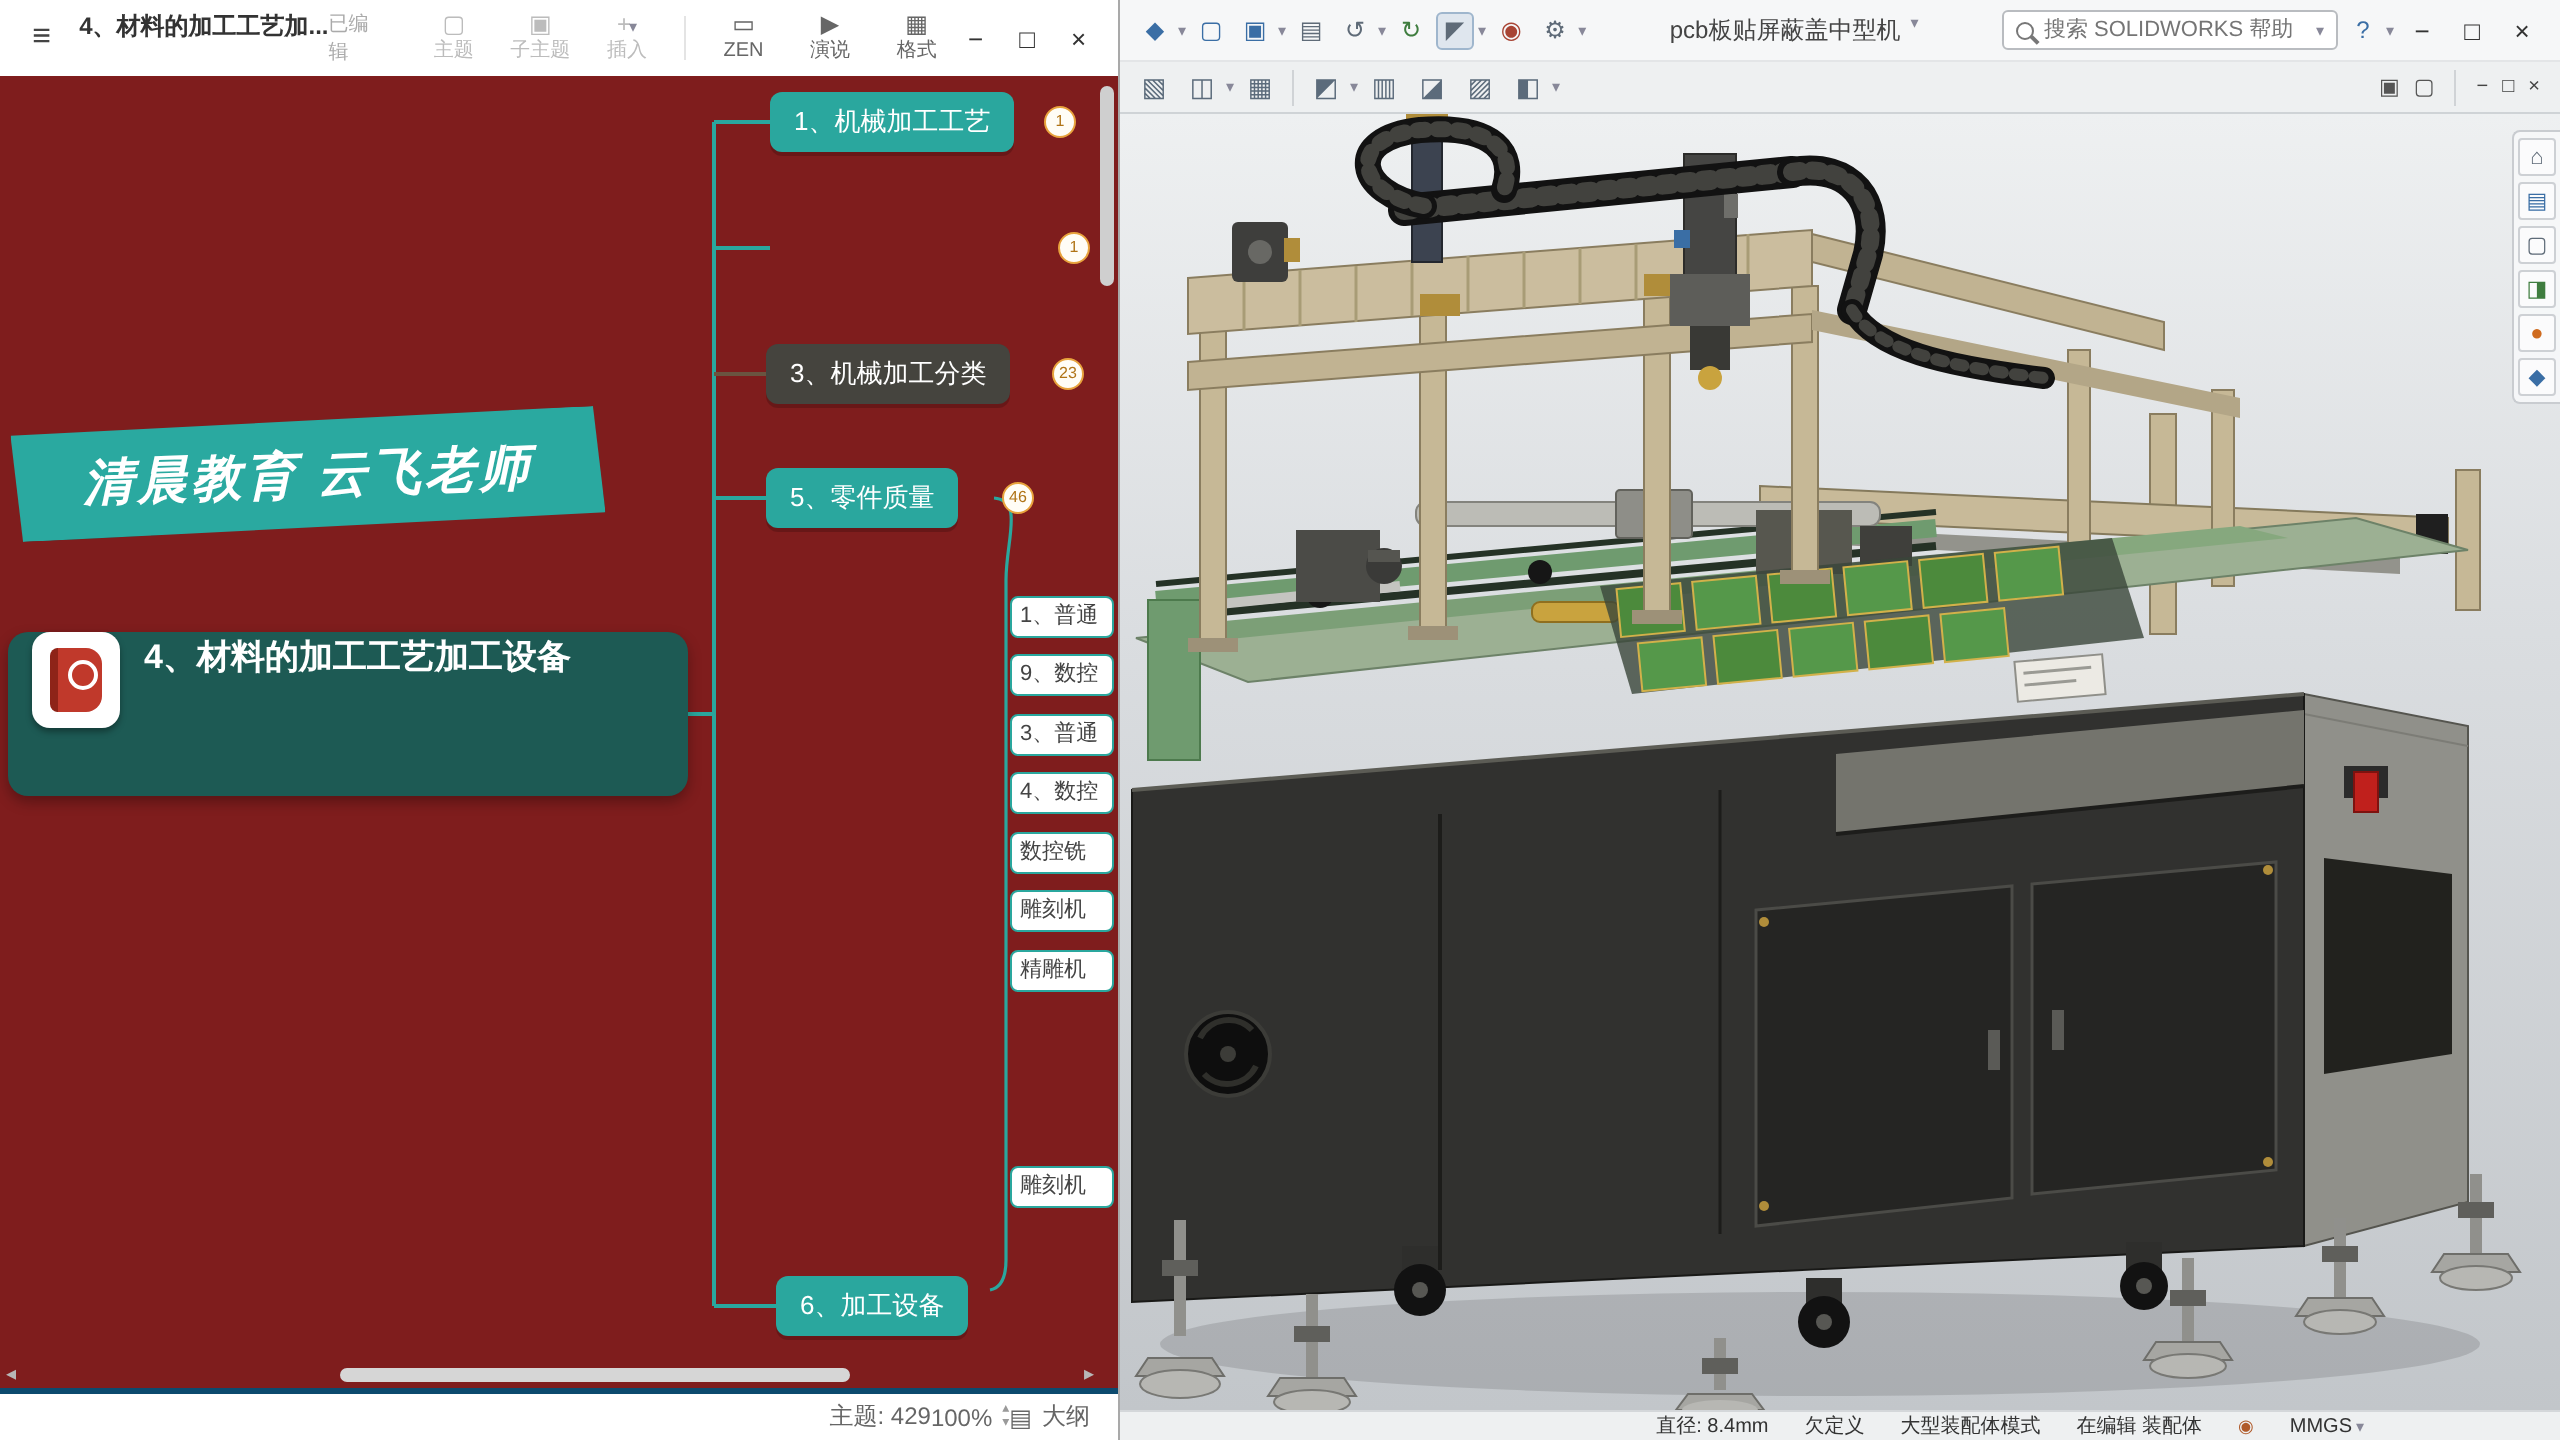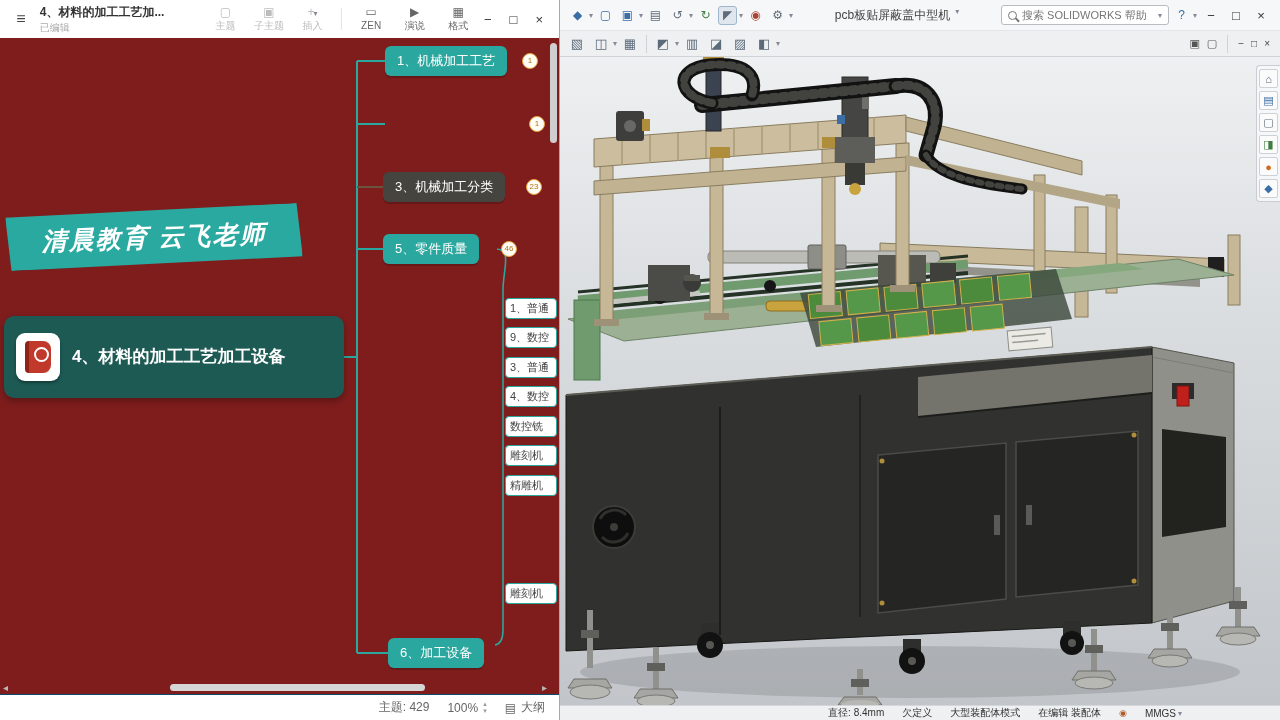--- a/index.html
+++ b/index.html
@@ -4,21 +4,21 @@
 <style>
   *{margin:0;padding:0;box-sizing:border-box}
   html,body{width:1280px;height:720px;overflow:hidden}
   body{font-family:"Liberation Sans","DejaVu Sans",sans-serif;background:#fff}
   .screen{display:flex;width:1280px;height:720px}
 
   
   .mm{width:560px;height:720px;display:flex;flex-direction:column;background:#fff;position:relative;border-right:1px solid #a9a9a9}
   .mm-top{height:38px;display:flex;align-items:center;padding:0 10px;gap:8px;background:#fff}
   .mm-burger{font-size:16px;color:#444;width:22px;text-align:center}
-  .mm-titleblock{display:flex;flex-direction:column;margin-right:10px;min-width:150px}
+  .mm-titleblock{display:flex;flex-direction:row;margin-right:10px;min-width:150px}
   .mm-title{font-size:12px;color:#333;font-weight:bold;white-space:nowrap}
   .mm-edited{font-size:10px;color:#aaa;margin-top:0}
   .mm-tool{display:flex;flex-direction:column;align-items:center;width:36px;color:#bcbcbc;font-size:10px;line-height:1.15;cursor:default}
   .mm-tool .g{font-size:12px}
   .mm-tool.on{color:#666}
   .mm-sep{width:1px;height:22px;background:#e4e4e4;margin:0 3px}
   .mm-win{margin-left:auto;display:flex;gap:18px;color:#333;font-size:13px;padding-right:6px}
   .mm-canvas{flex:1;position:relative;overflow:hidden;background:#7f1d1d}
 
   .branch{position:absolute;height:30px;border-radius:6px;background:#2aa79e;color:#fff;
@@ -27,35 +27,35 @@
   .branch.outlined{border:1px solid #17746d;line-height:28px}
   .branch.dark{background:#45443e}
   .badge{position:absolute;width:16px;height:16px;border-radius:50%;background:#fffdf6;
          border:1.5px solid #e8a33d;color:#b07416;font-size:8px;line-height:13px;text-align:center;z-index:3}
   .banner{position:absolute;left:6px;top:170px;width:296px;height:58px;background:#2aa9a0;
           transform:rotate(-2deg);display:flex;align-items:center;justify-content:center;
           color:#fff;font-size:25px;font-style:italic;font-weight:bold;letter-spacing:2px;
           box-shadow:5px 7px 9px rgba(0,0,0,.35);
           clip-path:polygon(0 8%,98.5% 0,100% 92%,1.5% 100%)}
   .central{position:absolute;left:4px;top:278px;width:340px;height:82px;background:#1d5a54;
-           border-radius:10px;color:#fff;display:flex;align-items:center;gap:12px;
+           border-radius:10px;color:#fff;display:flex;gap:12px;
            padding:0 10px 0 12px;font-size:17px;font-weight:bold;line-height:1.55;text-align:center;
            box-shadow:0 3px 7px rgba(0,0,0,.3)}
   .bookwrap{flex:none;width:44px;height:48px;background:#fff;border-radius:9px;display:flex;
             align-items:center;justify-content:center;box-shadow:0 2px 3px rgba(0,0,0,.35)}
   .book{width:26px;height:32px;background:#c0392b;border-radius:4px 8px 8px 4px;position:relative;border-left:4px solid #8e2418}
   .book::after{content:"";position:absolute;left:5px;top:6px;width:11px;height:11px;border:2px solid #fff;border-radius:50%}
   .sub{position:absolute;left:505px;width:52px;height:21px;background:#fff;border:1px solid #2aa79e;
        border-radius:4px;font-size:11px;line-height:19px;padding:0 4px;color:#444;
        white-space:nowrap;overflow:hidden;z-index:1}
   .vscroll{position:absolute;right:2px;top:5px;width:7px;height:100px;background:#cfcfcf;border-radius:4px;z-index:5}
   .hscroll{position:absolute;left:170px;bottom:3px;height:7px;width:255px;background:#d6d6d6;border-radius:4px;z-index:5}
   .scroll-arrow{position:absolute;bottom:1px;font-size:10px;color:#b7b7b7;z-index:5}
-  .mm-status{height:26px;border-top:1px solid #0c4a6e;display:flex;align-items:center;
-             justify-content:flex-end;gap:18px;padding:0 14px;font-size:12px;color:#666;background:#fff}
+  .mm-status{height:26px;border-top:3px solid #0c4a6e;display:flex;align-items:center;
+             justify-content:flex-end;padding:0 14px;font-size:12px;color:#666;background:#fff}
   .zoomctl{display:flex;align-items:center;gap:5px}
   .chev{display:flex;flex-direction:column;font-size:7px;color:#9a9a9a;line-height:.95}
   .outl{display:flex;align-items:center;gap:5px}
 
   
   .sw{width:720px;height:720px;display:flex;flex-direction:column;background:#f2f3f4}
   .sw-title{height:30px;display:flex;align-items:center;gap:3px;padding:0 8px;background:#f6f7f8;font-size:12px}
   .sw-ic{width:19px;height:19px;display:flex;align-items:center;justify-content:center;font-size:12px;color:#5f6b78;border-radius:3px}
   .sw-ic.blue{color:#3a6ea5}
   .sw-ic.red{color:#a84434}

